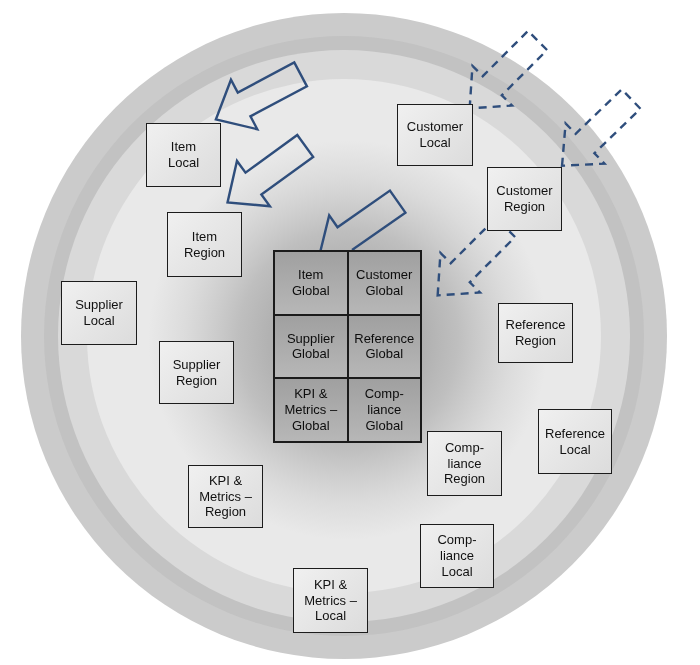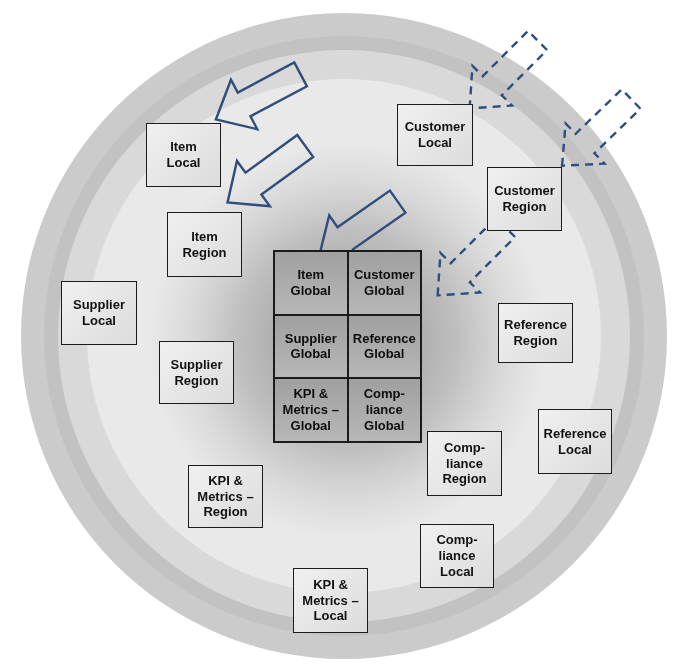--- a/index.html
+++ b/index.html
@@ -26,21 +26,21 @@
   }
   .grid-cell{
     border:1px solid #1b1b1b;
     background:linear-gradient(to bottom,#a0a0a0,#b7b7b7);
     display:flex;flex-direction:column;align-items:center;justify-content:center;
     text-align:center;color:#0d0d0d;font-size:13px;line-height:1.22;
     box-sizing:border-box;
   }
   .arrow-shape{fill:none;stroke:#2f4e7c;stroke-width:2.4;stroke-linejoin:miter;}
   .arrow-shape.dashed{stroke-dasharray:8 6;}
-  .line{pointer-events:none;font-weight:bold;}
+  .line{pointer-events:none;}
 </style>
 </head>
 <body>
 
 <div id="stage">
 
   <svg id="rings-svg" width="700" height="665" viewBox="0 0 700 665">
     <defs>
       <radialGradient id="centerDark" cx="50%" cy="50%" r="50%">
         <stop offset="0%" stop-color="#5f5f5f" stop-opacity="0.68"></stop>

